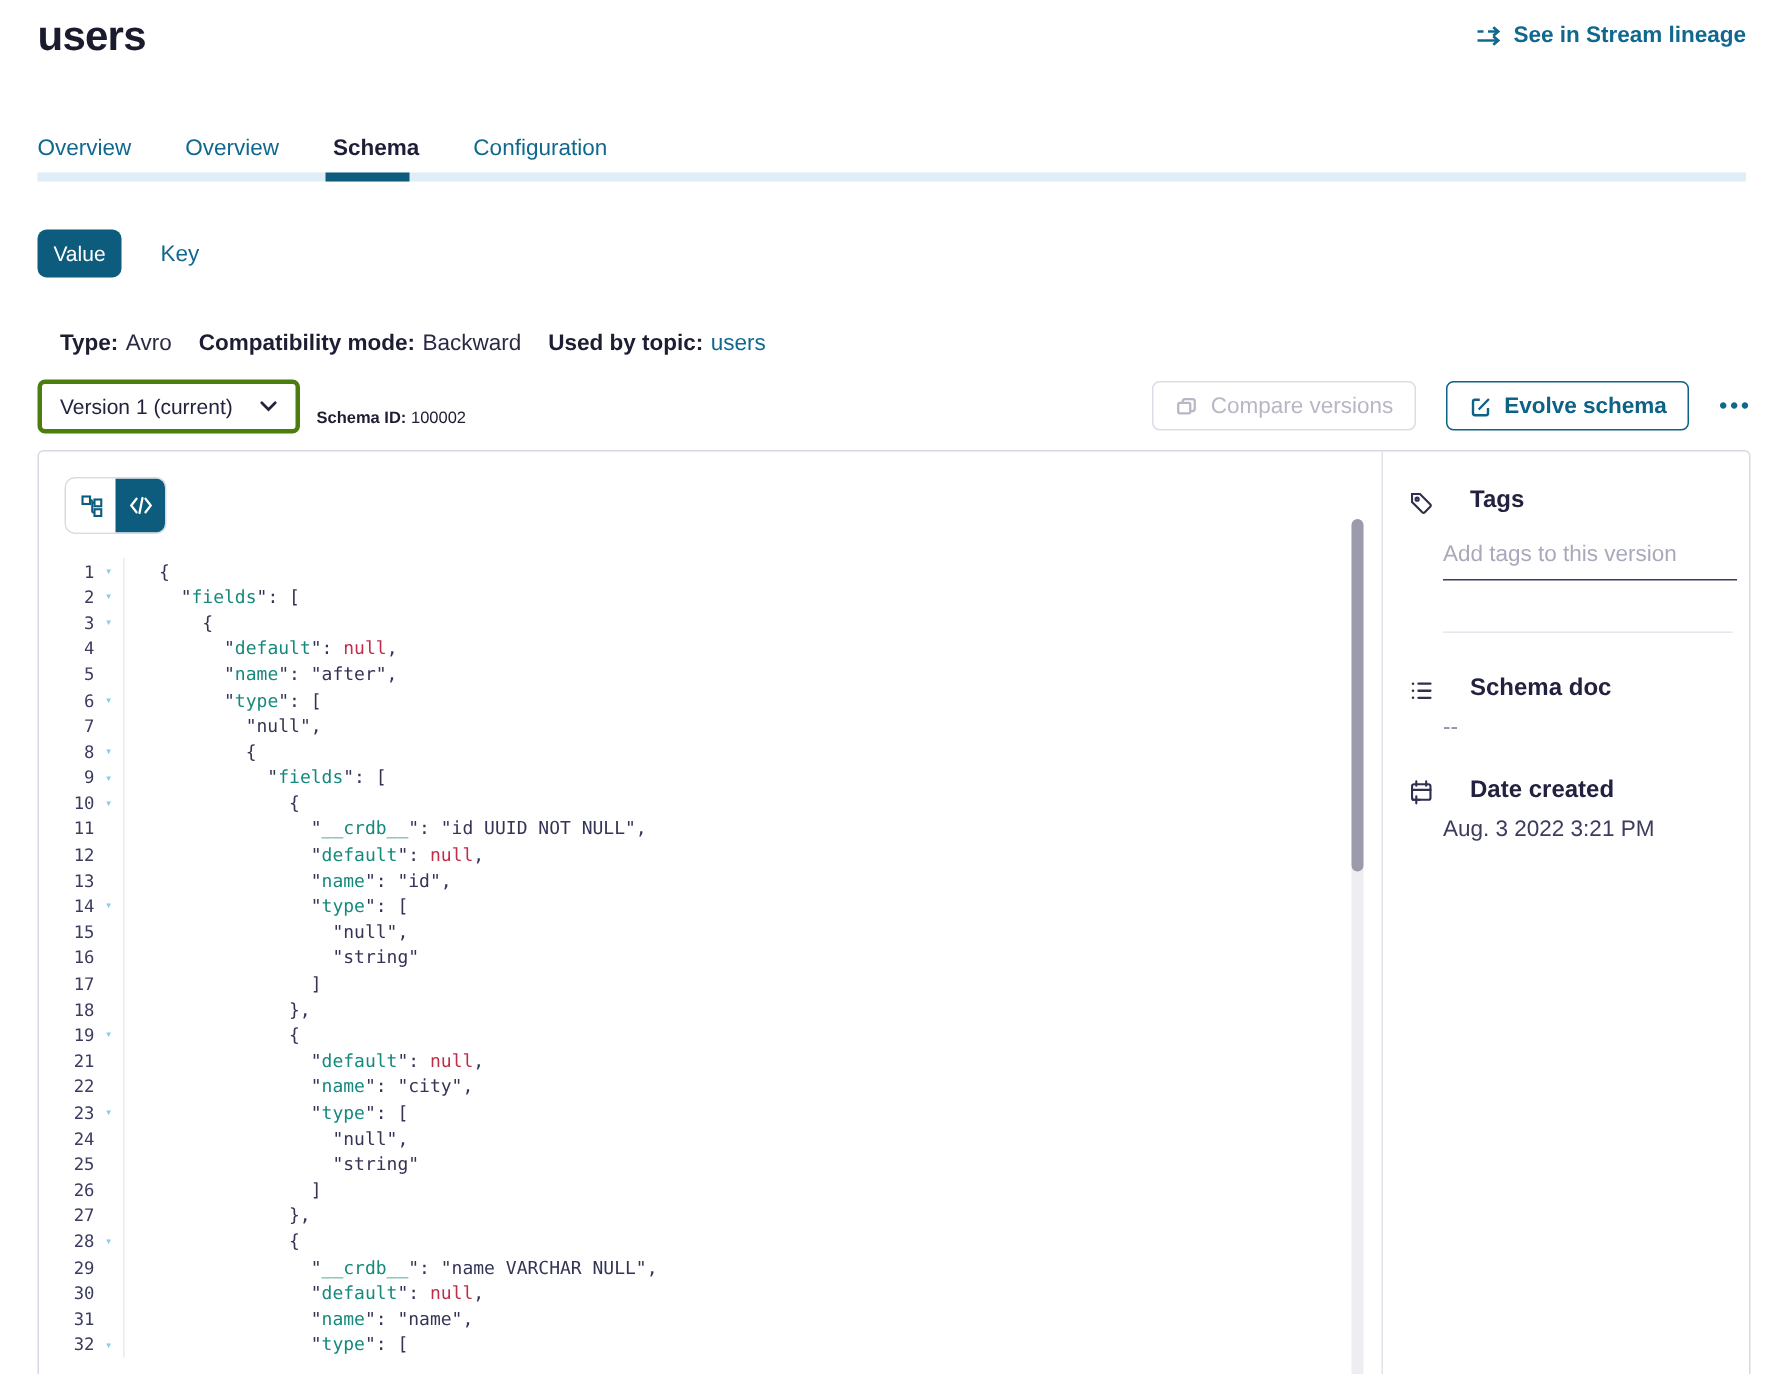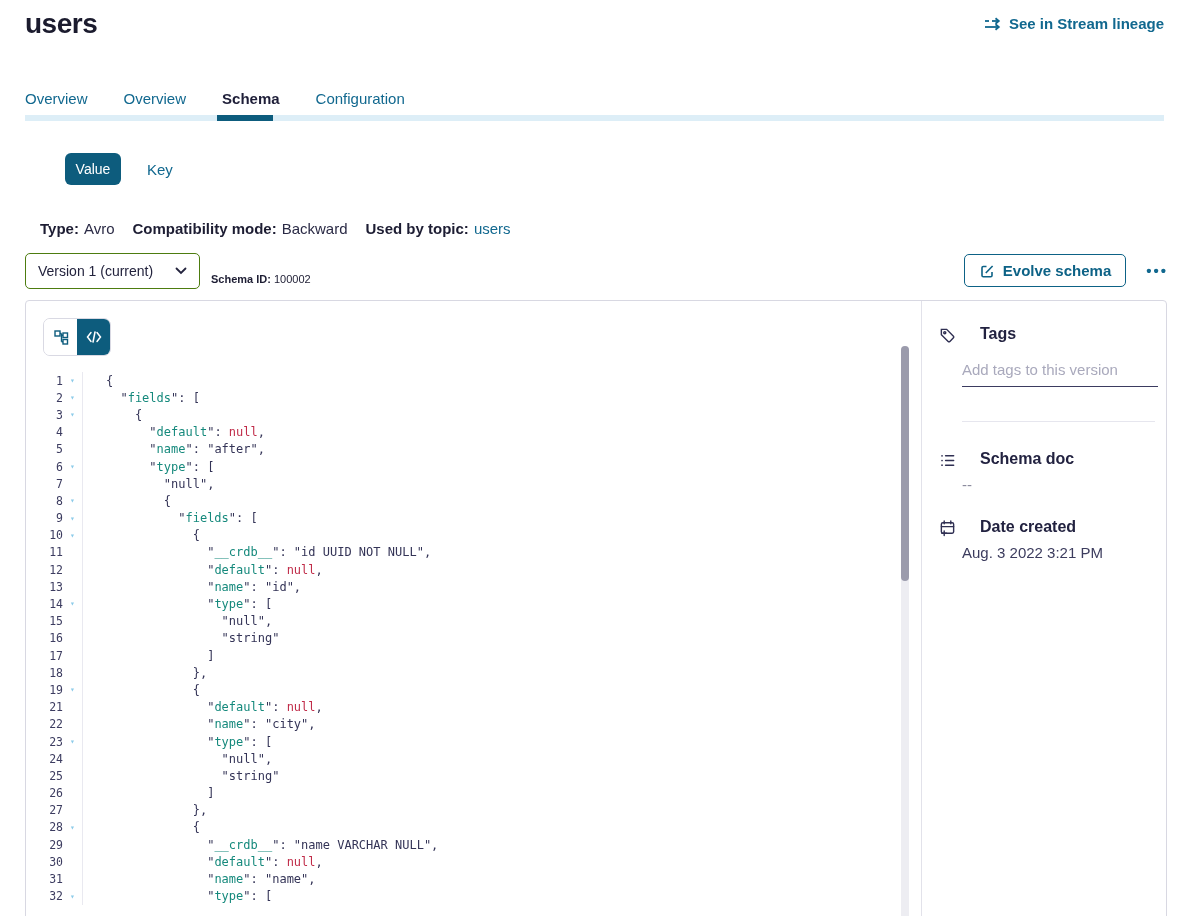--- a/index.html
+++ b/index.html
@@ -14,32 +14,32 @@
   
   .tab-bar { position:absolute; left:25px; top:90px; display:flex; gap:36px; }
   .tab { font-size:15px; color:#11688f; cursor:pointer; padding-bottom:10px; }
   .tab.active { color:#1e1e38; font-weight:bold; }
   .tab-track { position:absolute; left:25px; top:115px; width:1139px; height:6px; background:#ddeef7; }
   .tab-active-bar { position:absolute; left:192px; top:0; width:56px; height:6px; background:#0d5c7d; }
 
   
   .vk-toggle { position:absolute; left:25px; top:153px; display:flex; align-items:center; gap:26px; }
   .btn-value { background:#0d5c7d; color:#fff; border:none; border-radius:6px; width:56px; height:32px;
-    font-size:14px; font-family:inherit; cursor:pointer;margin-left:40px; }
+    font-size:14px; font-family:inherit; cursor:pointer; }
   .btn-key { color:#11688f; font-size:15px; background:none; border:none; font-family:inherit; cursor:pointer; }
 
   
   .meta-row { position:absolute; left:40px; top:220px; display:flex; gap:18px; font-size:15px; }
   .meta-item b { font-weight:bold; color:#1d1d33; }
   .meta-item .val { margin-left:5px; color:#2a2a45; }
   .meta-item .val.link { color:#11688f; cursor:pointer; }
 
   
   .version-select { position:absolute; left:25px; top:253px; width:175px; height:36px;
-    border:1px solid #4d7c0f; border-radius:5px; background:#fff; display:flex; align-items:center;
+    border:3px solid #4d7c0f; border-radius:5px; background:#fff; display:flex; align-items:center;
     padding:0 12px; font-size:14px; color:#23233d; cursor:pointer; justify-content:space-between; }
   .schema-id { position:absolute; left:211px; top:273px; font-size:11px; }
   .schema-id b { font-weight:bold; }
   .controls-right { position:absolute; right:21px; top:254px; display:flex; align-items:center; gap:20px; }
   .btn-compare { display:flex; align-items:center; gap:8px; height:33px; padding:0 14px;
     border:1px solid #dcdce6; border-radius:5px; background:#fff; color:#b7b7c6; font-size:15px;
     font-family:inherit; cursor:default; }
   .btn-evolve { display:flex; align-items:center; gap:8px; height:33px; padding:0 14px;
     border:1px solid #0d6286; border-radius:5px; background:#fff; color:#0d6286; font-size:15px;
     font-weight:bold; font-family:inherit; cursor:pointer;justify-content:flex-end; }
@@ -129,20 +129,29 @@
       <path d="M1.5 1.5 L6 6 L10.5 1.5"></path>
     </svg>
   </span>
 </div>
 <div class="schema-id">
   <b>Schema ID:</b>
   <span>100002</span>
 </div>
 
 <div class="controls-right">
+  <button class="btn-compare">
+    <span>
+      <svg width="16" height="16" viewBox="0 0 16 16" fill="none" stroke="#b7b7c6" stroke-width="1.5">
+        <rect x="2.5" y="5.5" width="8" height="7" rx="1"></rect>
+        <path d="M5.5 5.5 V4.5 a1.5 1.5 0 0 1 1.5 -1.5 h5 a1.5 1.5 0 0 1 1.5 1.5 v5 a1.5 1.5 0 0 1 -1.5 1.5 h-1.5"></path>
+      </svg>
+    </span>
+    <span>Compare versions</span>
+  </button>
   <button class="btn-evolve">
     <span>
       <svg width="16" height="16" viewBox="0 0 16 16" fill="none" stroke="#0d6286" stroke-width="1.6">
         <path d="M13 9 V12.5 a1.3 1.3 0 0 1 -1.3 1.3 H4.3 A1.3 1.3 0 0 1 3 12.5 V4.8 a1.3 1.3 0 0 1 1.3 -1.3 H7.5"></path>
         <path d="M6.8 10 L13.6 3"></path>
       </svg>
     </span>
     <span>Evolve schema</span>
   </button>
   <span class="more-menu">•••</span>

